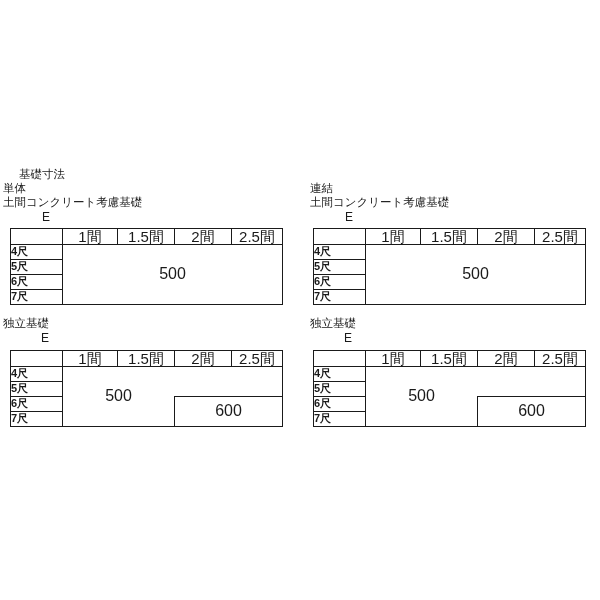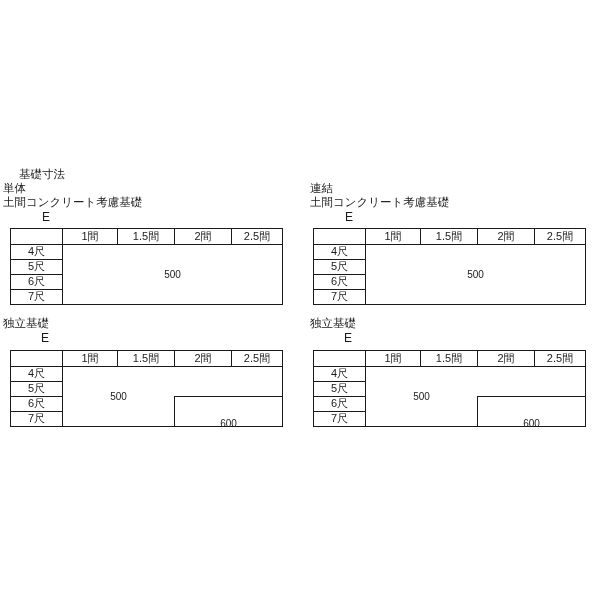--- a/index.html
+++ b/index.html
@@ -27,33 +27,33 @@
   .vline.full { top: 0; height: 75px; }
   .vline.hdr  { top: 0; height: 15px; }
   .vline.box  { top: 45px; height: 30px; }
   .hline { position: absolute; height: 1px; background: #1a1a1a; }
   .hline.full { left: 0; width: 271px; top: 15px; }
   .hline.lbl  { left: 0; width: 51px; }
   .hline.box  { left: 163px; width: 108px; top: 45px; }
 
   .hcell {
     position: absolute; top: 0; height: 15px;
-    line-height: 15px; text-align: center; font-size: 11px;
+    line-height: 15px; text-align: center; font-size: 15px;
   }
   .rcell {
     position: absolute; left: 0; width: 51px; height: 15px;
-    line-height: 15px; text-align: center; font-size: 11px;
+    line-height: 15px; font-size: 11px; font-weight: bold;
   }
   .val {
     position: absolute; display: flex; align-items: center; justify-content: center;
-    font-size: 10px;
+    font-size: 16px;
   }
   .val-all  { left: 52px; top: 15px; width: 219px; height: 60px; }
   .val-main { left: 52px; top: 15px; width: 111px; height: 60px; }
-  .val-sub  { left: 164px; top: 45px; width: 107px; height: 30px; margin-top: 12px; }
+  .val-sub  { left: 164px; top: 45px; width: 107px; height: 30px; }
 </style>
 </head>
 <body>
 
 <div id="screen">
 
   <div class="txt" style="left:3px; top:168px;margin-left:16px;">基礎寸法</div>
 
   <div class="txt" style="left:3px; top:182px;">単体</div>
   <div class="txt" style="left:3px; top:196px;">土間コンクリート考慮基礎</div>

